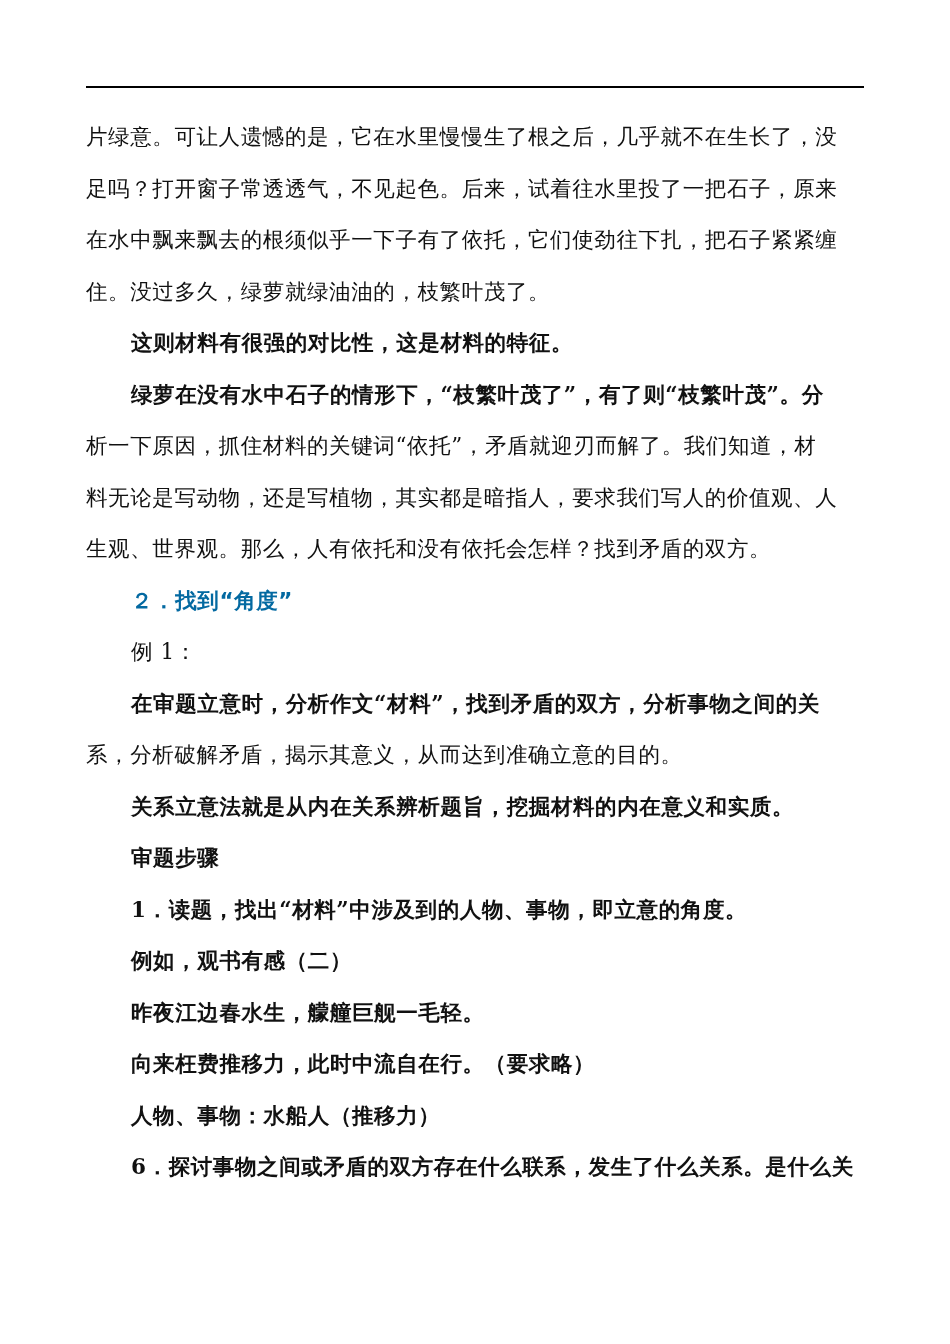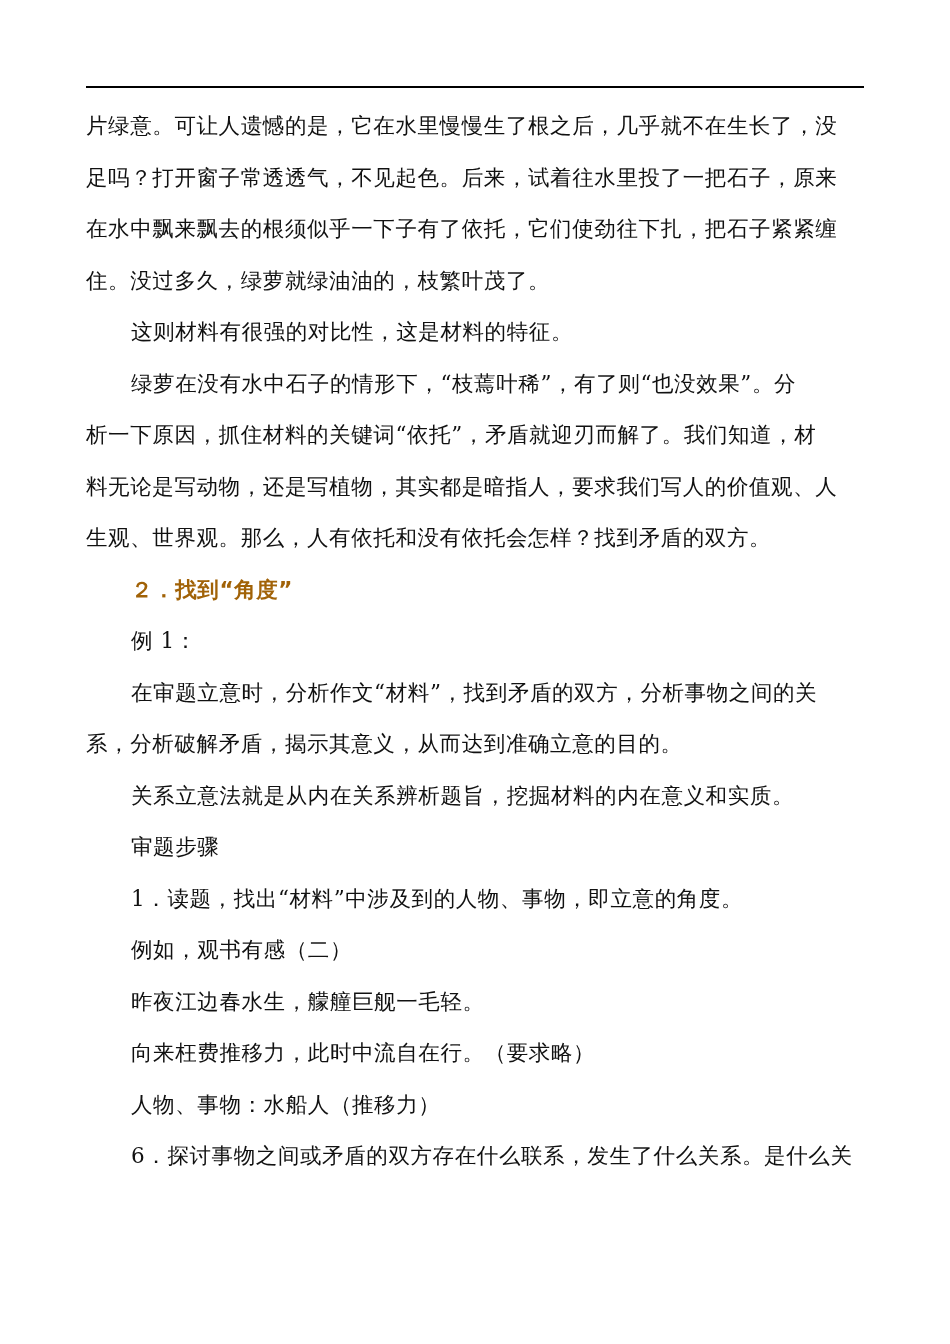--- a/index.html
+++ b/index.html
@@ -19,35 +19,36 @@
       position: absolute;
       left: 86px;
       top: 86px;
       width: 778px;
       height: 2px;
       background: #000000;
     }
     .page-body {
       position: absolute;
       left: 86px;
-      top: 103px;
+      top: 114px;
       width: 778px;
     }
     .line {
       height: 51.5px;
       line-height: 46px;
       font-size: 21.5px;
       white-space: nowrap;
       letter-spacing: 0.6px;
     }
     .indent {
       padding-left: 45px;
+      font-weight: bold;
     }
     .heading-red {
-      color: #a16207;
+      color: #0369a1;
       font-weight: bold;
       font-family: "DejaVu Sans", "Liberation Sans", sans-serif;
     }
     .heading-bold {
       font-weight: normal;
     }
   </style>
 </head>
 <body>
 
@@ -60,21 +61,21 @@
     <div class="line">足吗？打开窗子常透透气，不见起色。后来，试着往水里投了一把石子，原来</div>
     <div class="line">在水中飘来飘去的根须似乎一下子有了依托，它们使劲往下扎，把石子紧紧缠</div>
     <div class="line">住。没过多久，绿萝就绿油油的，枝繁叶茂了。</div>
   </div>
 
   <div>
     <div class="line indent">这则材料有很强的对比性，这是材料的特征。</div>
   </div>
 
   <div>
-    <div class="line indent">绿萝在没有水中石子的情形下，“枝蔫叶稀”，有了则“也没效果”。分</div>
+    <div class="line indent">绿萝在没有水中石子的情形下，“枝繁叶茂了”，有了则“枝繁叶茂”。分</div>
     <div class="line">析一下原因，抓住材料的关键词“依托”，矛盾就迎刃而解了。我们知道，材</div>
     <div class="line">料无论是写动物，还是写植物，其实都是暗指人，要求我们写人的价值观、人</div>
     <div class="line">生观、世界观。那么，人有依托和没有依托会怎样？找到矛盾的双方。</div>
   </div>
 
   <div class="line indent heading-red">２．找到“角度”</div>
 
   <div class="line indent heading-bold">例 1：</div>
 
   <div>

